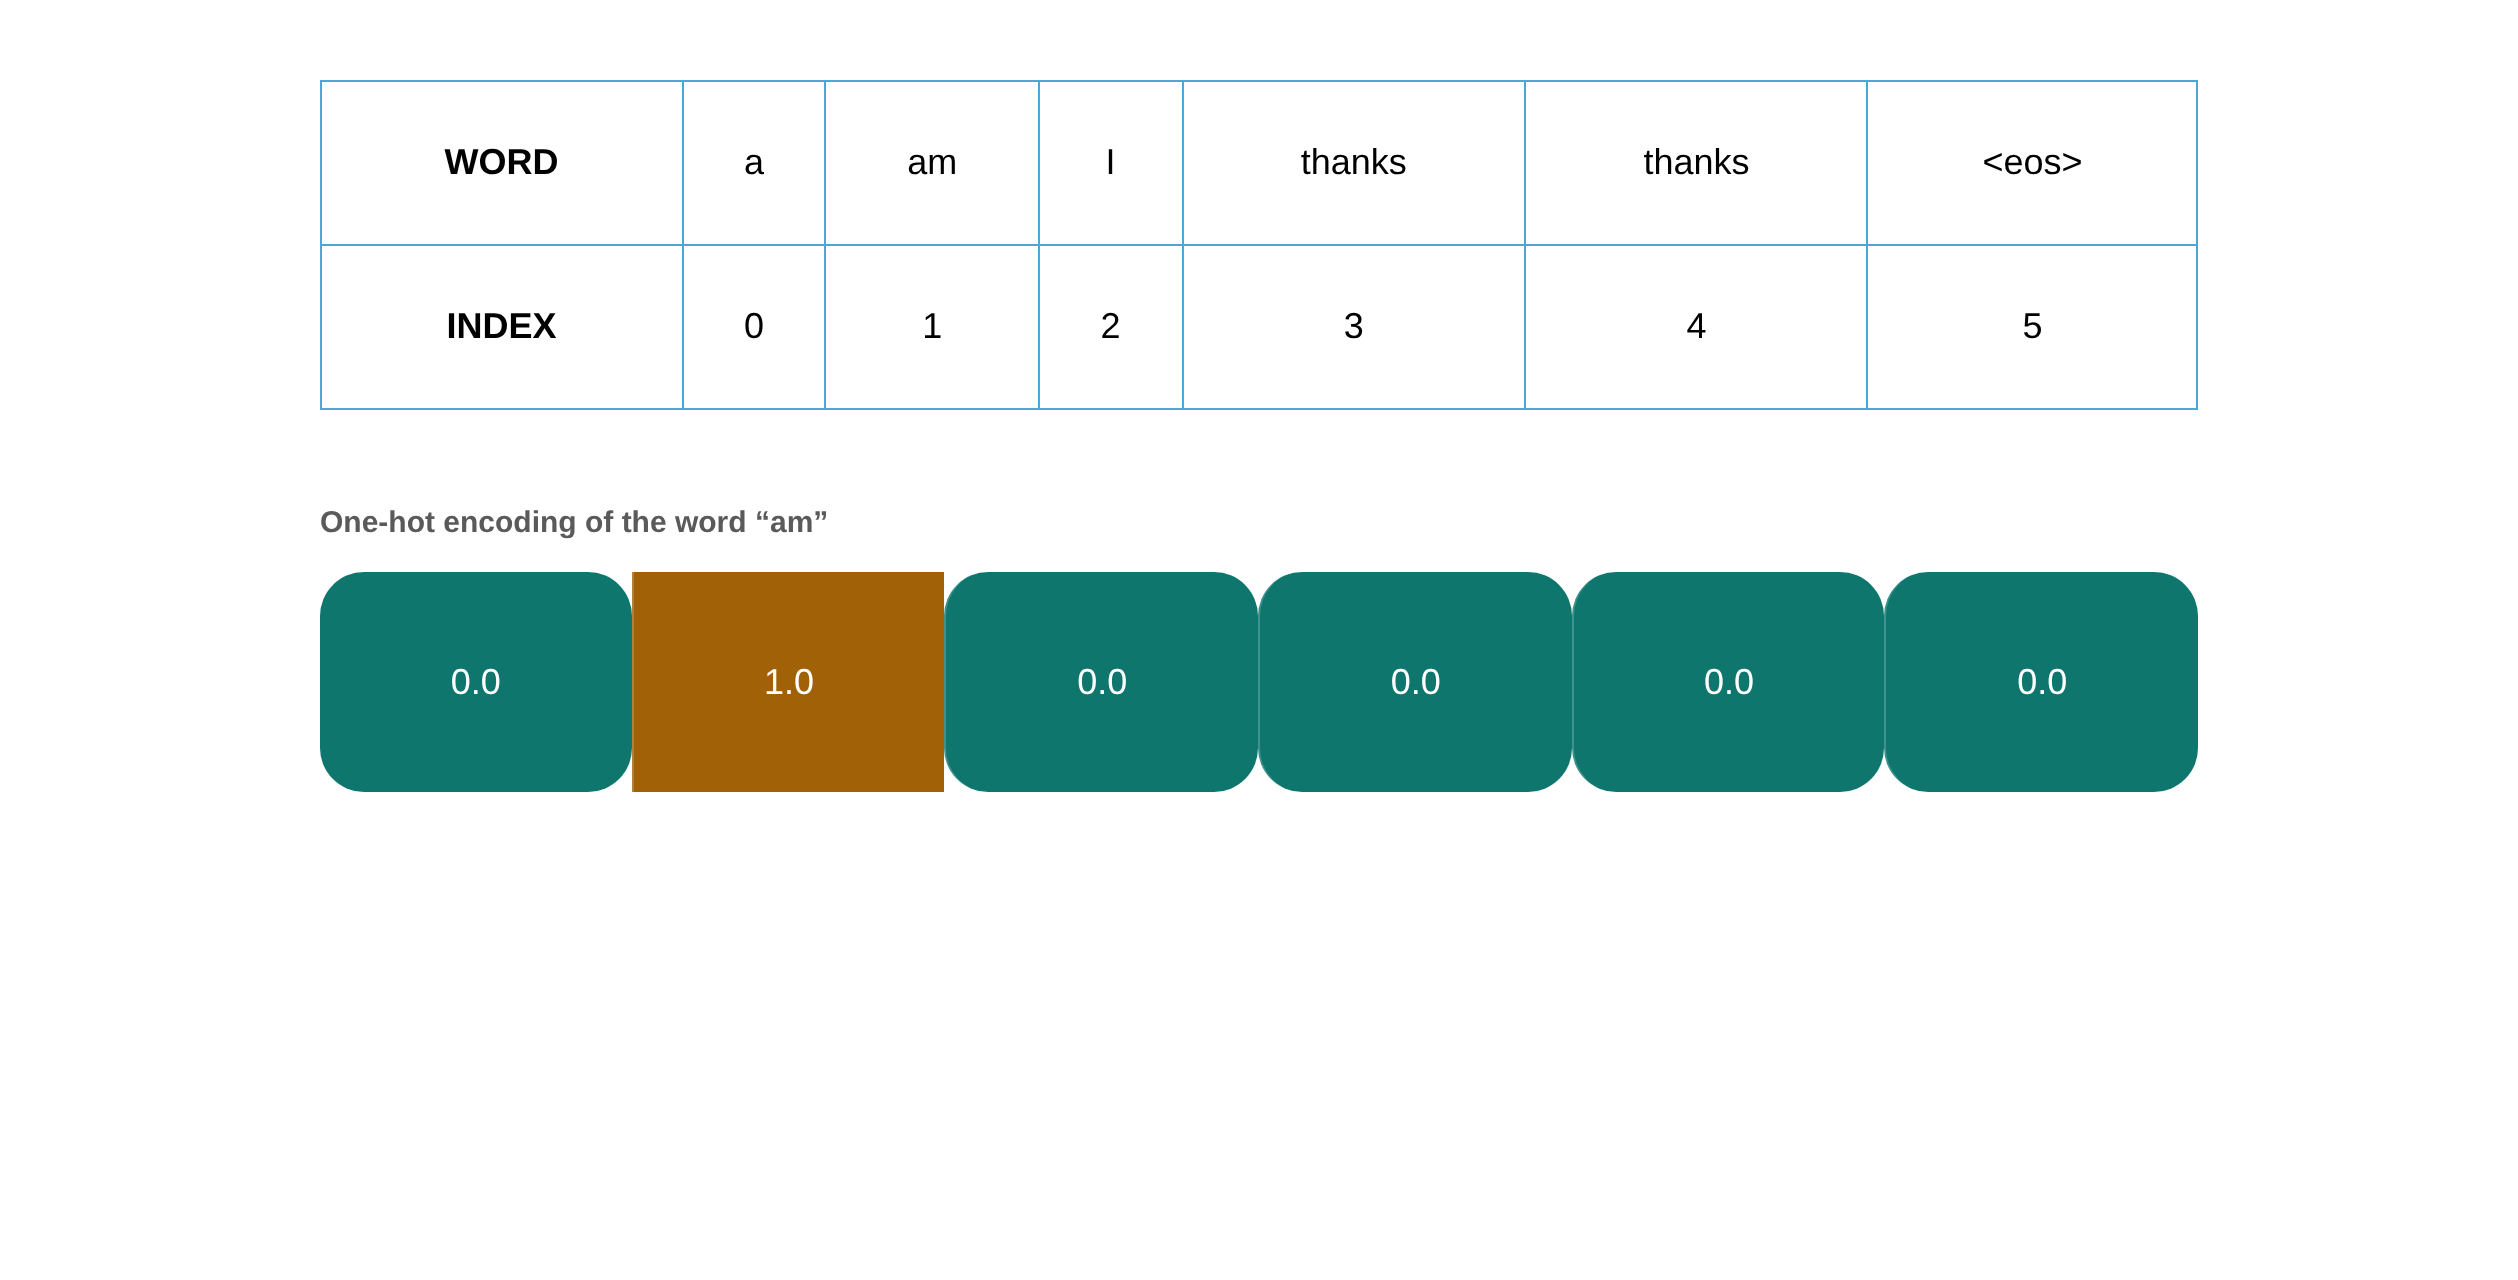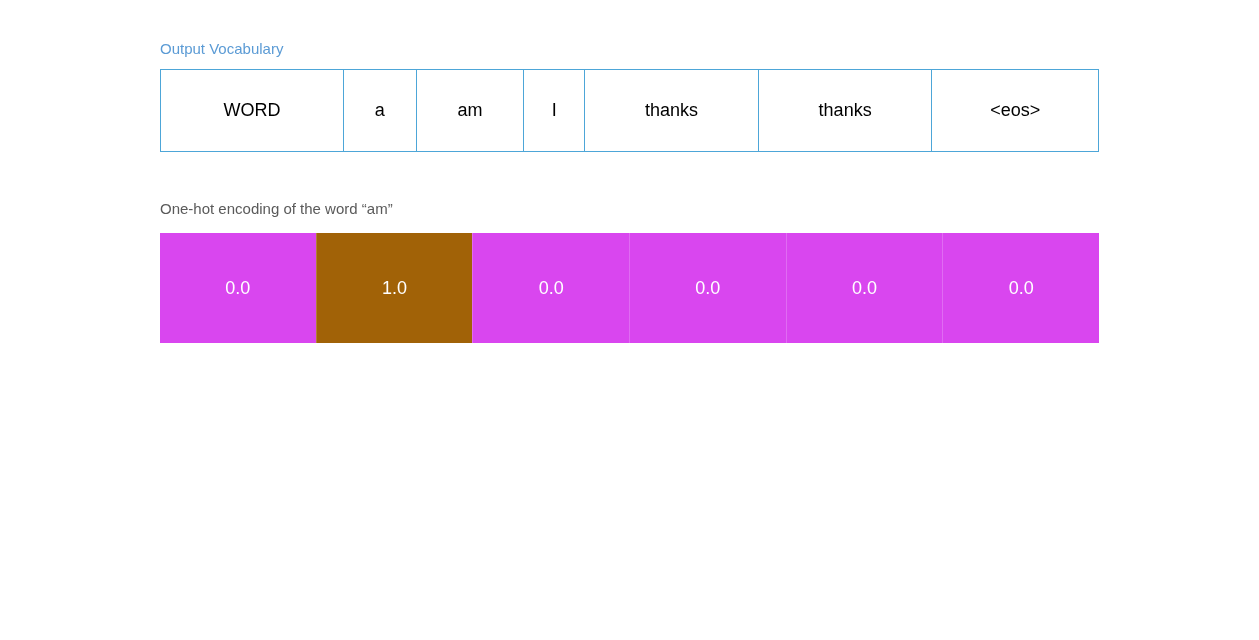--- a/index.html
+++ b/index.html
@@ -35,81 +35,90 @@
     }
 
     .vocab-table td {
       border: 1.5px solid #4da6d8;
       text-align: center;
       padding: 30px 10px;
       font-size: 18px;
     }
 
     .vocab-table td.row-header {
-      font-weight: normal;
+      font-weight: bold;
       font-size: 18px;
     }
 
     .encoding-section {
       margin-top: 48px;
     }
 
     .encoding-title {
       color: #5a5a5a;
       font-size: 15px;
-      font-weight: normal;
+      font-weight: bold;
       margin-bottom: 16px;
     }
 
     .encoding-bar {
       display: flex;
       width: 100%;
       height: 110px;
     }
 
     .encoding-cell {
       flex: 1;
       display: flex;
       align-items: center;
       justify-content: center;
       font-size: 18px;
       color: #ffffff;
       position: relative;
     }
 
     .encoding-cell.purple {
-      background-color: #d946ef;
+      background-color: #0f766e;
+      border-radius: 22px;
     }
 
     .encoding-cell.yellow {
       background-color: #a16207;
     }
 
     .encoding-cell + .encoding-cell {
       border-left: 1px solid rgba(255,255,255,0.2);
     }
   </style>
 </head>
 <body>
 
 <div class="page-container">
 
   <div class="vocab-section">
-    <div class="section-title">Output Vocabulary</div>
 
     <table class="vocab-table">
       <tbody id="vocab-tbody">
       <tr>
             <td class="row-header">WORD</td>
             <td>a</td>
             <td>am</td>
             <td>I</td>
             <td>thanks</td>
             <td>thanks</td>
             <td>&lt;eos&gt;</td>
+          </tr>
+          <tr>
+            <td class="row-header">INDEX</td>
+            <td>0</td>
+            <td>1</td>
+            <td>2</td>
+            <td>3</td>
+            <td>4</td>
+            <td>5</td>
           </tr>
         </tbody>
     </table>
   </div>
 
   <div class="encoding-section">
     <div class="encoding-title">One-hot encoding of the word “am”</div>
     <div class="encoding-bar" id="encoding-bar">
     <div class="encoding-cell purple">0.0</div>
         <div class="encoding-cell yellow">1.0</div>

